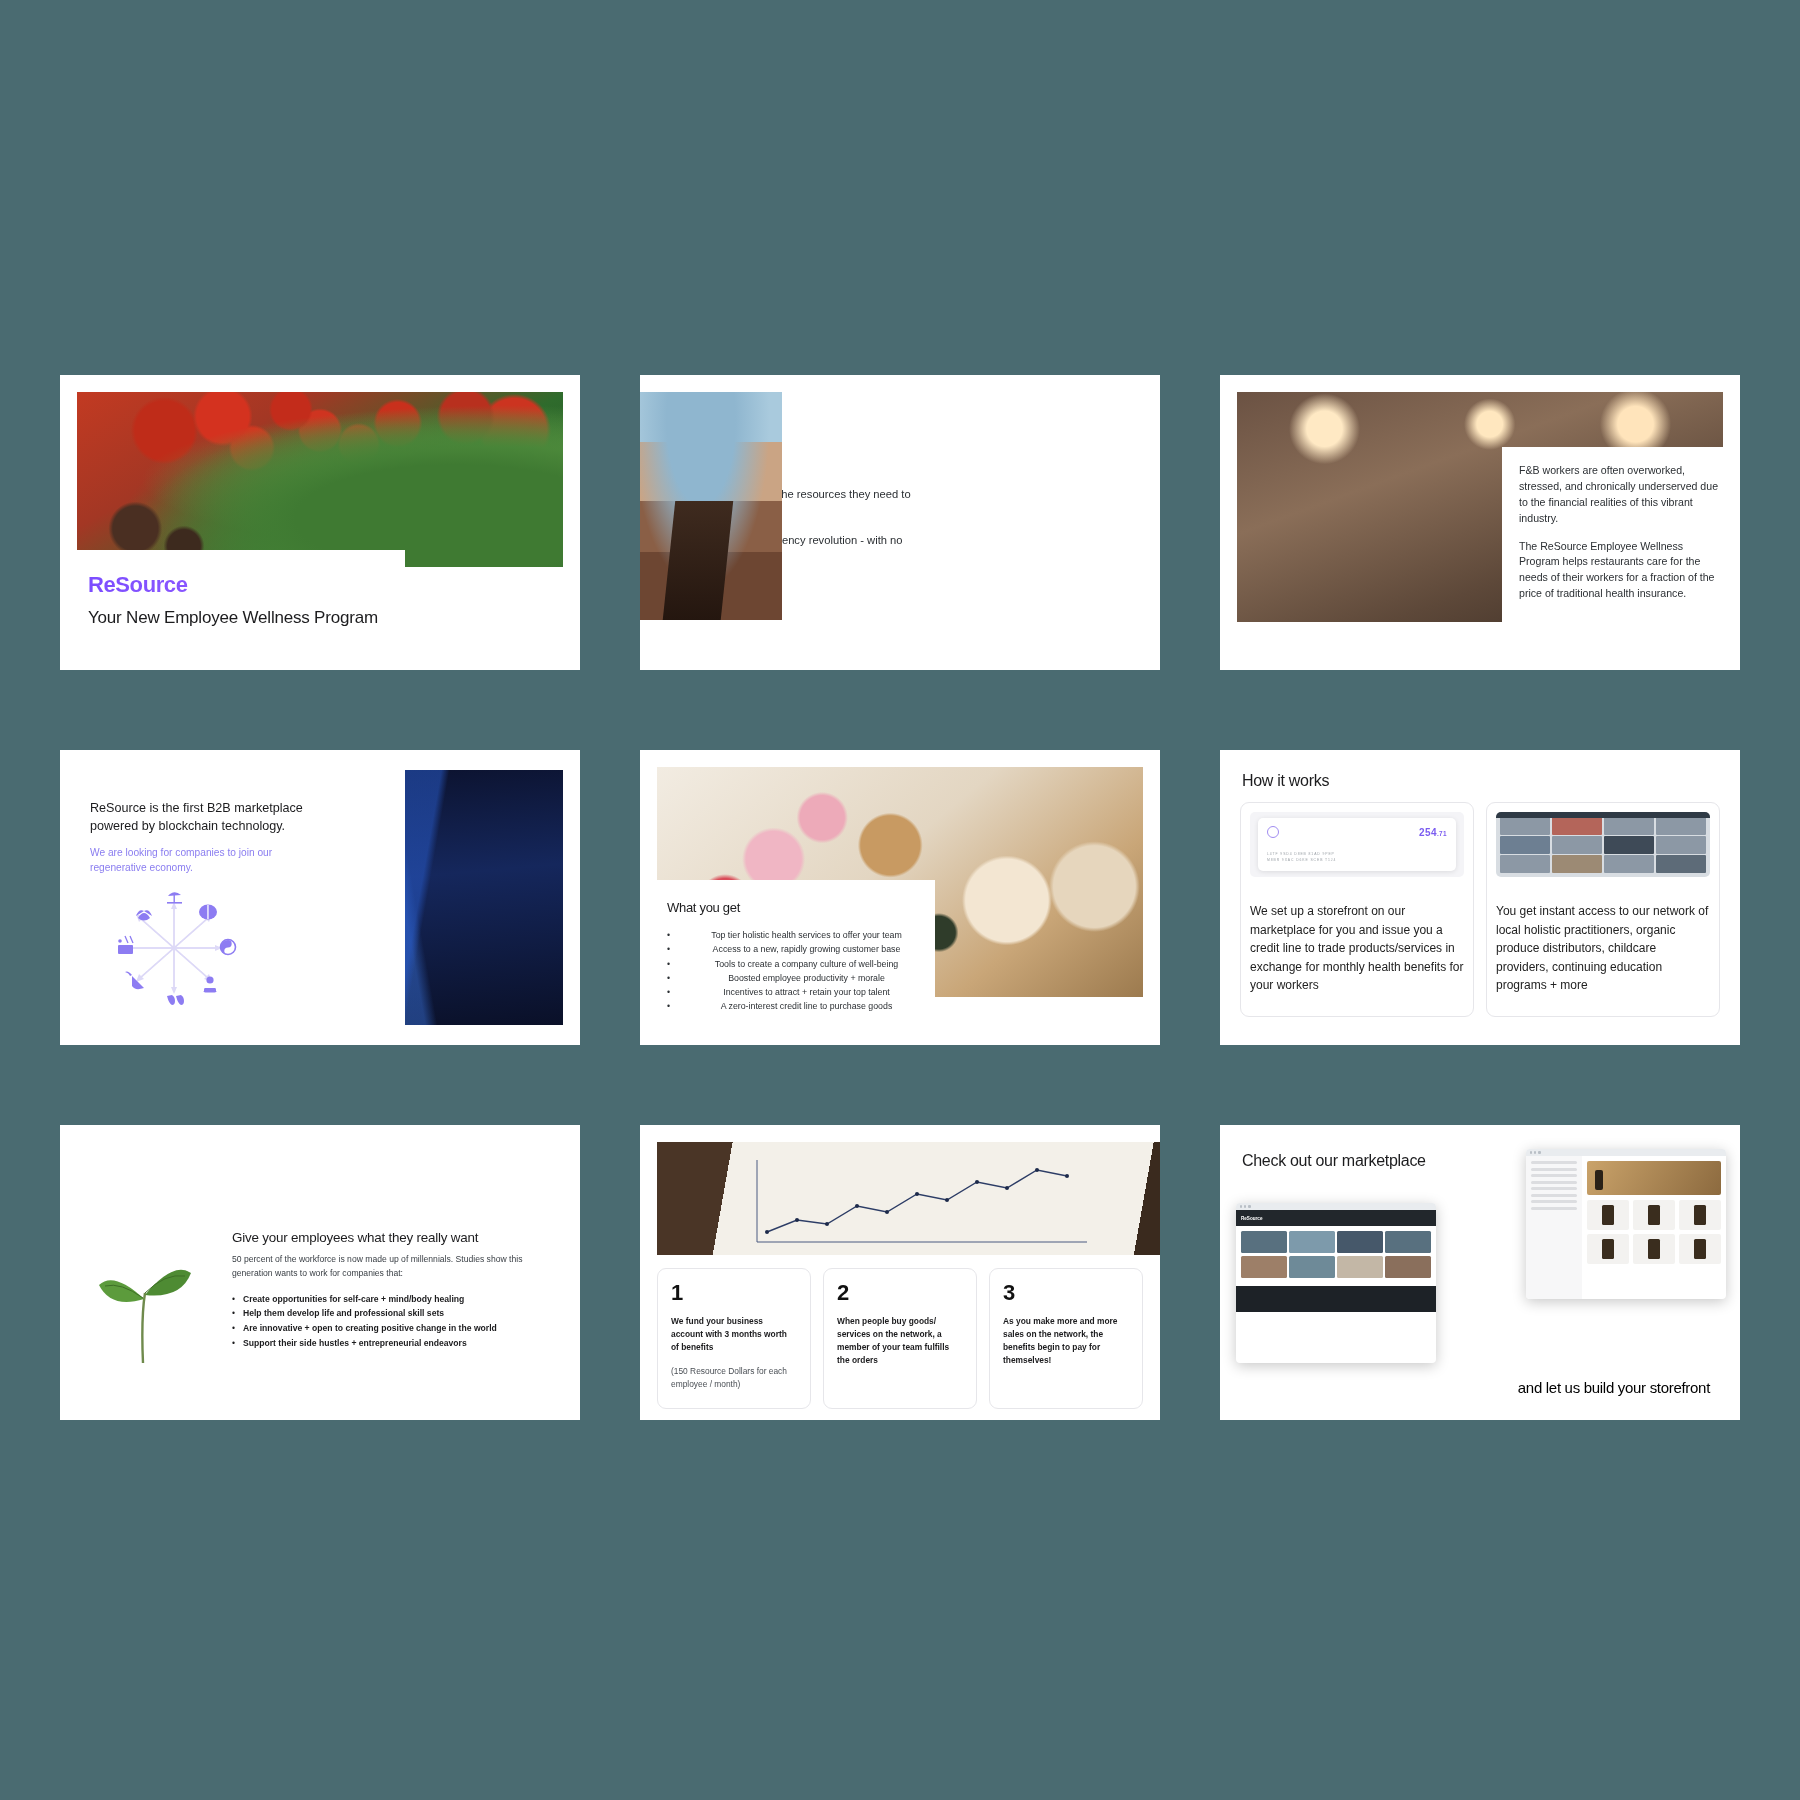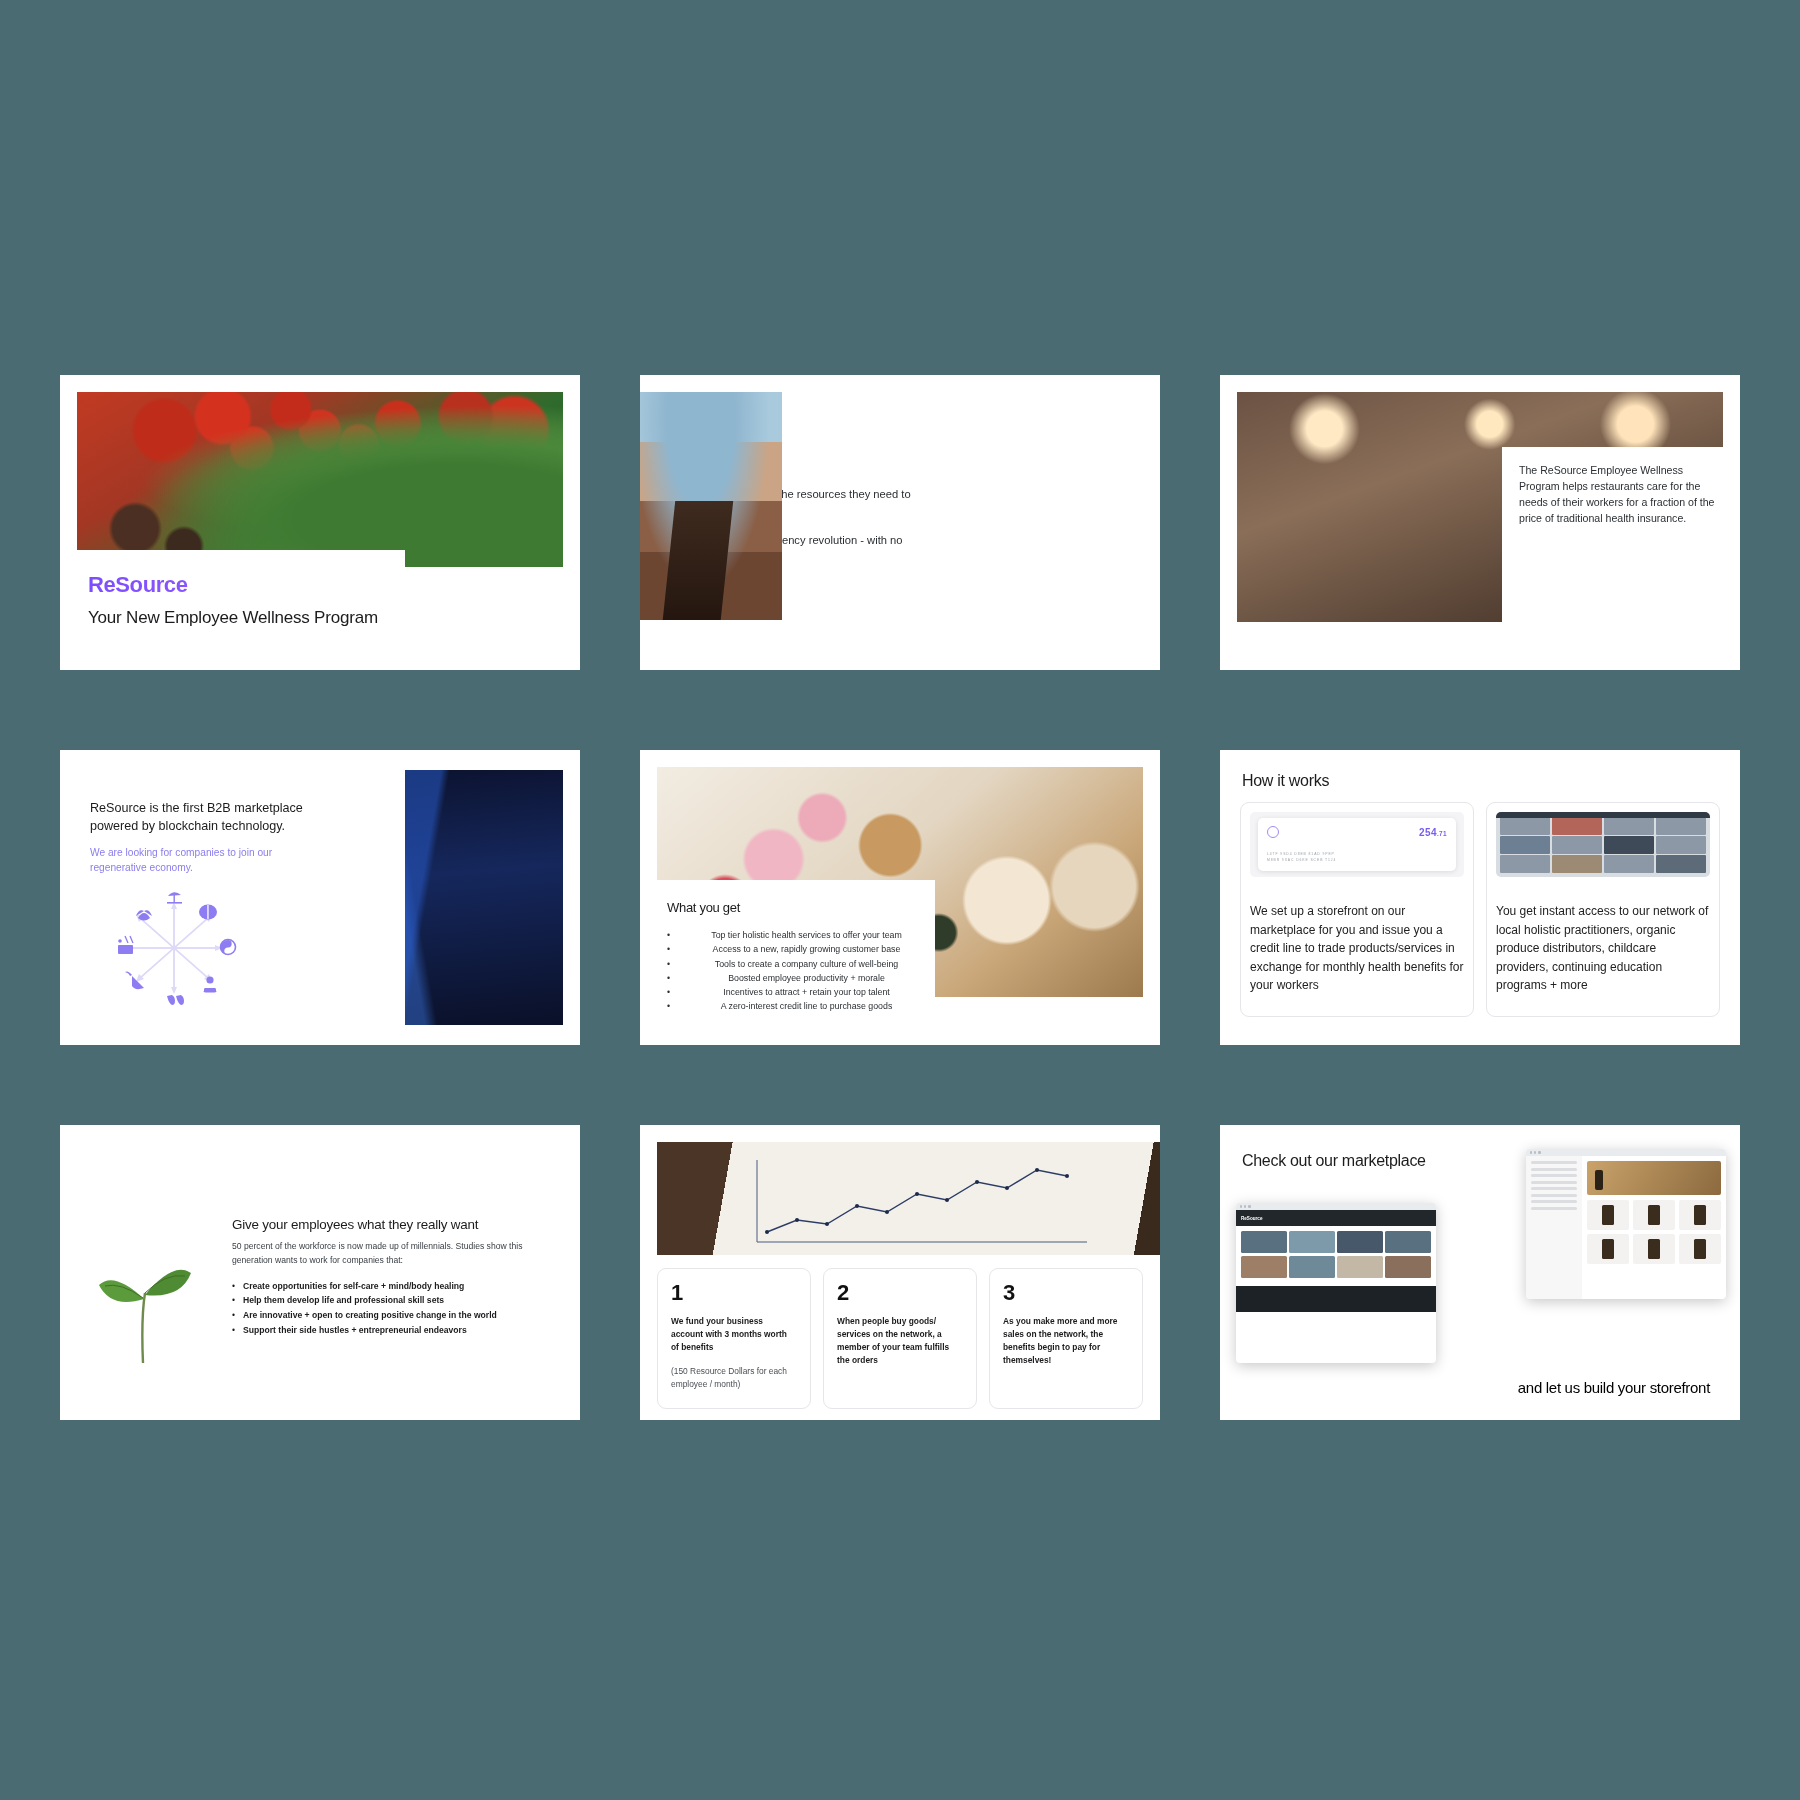--- a/index.html
+++ b/index.html
@@ -166,21 +166,21 @@
   .grid-thumb i { background:#8c98a5; border-radius:1px; }
   .grid-thumb i:nth-child(2){background:#b4655a}
   .grid-thumb i:nth-child(5){background:#6d7f92}
   .grid-thumb i:nth-child(7){background:#3e4a57}
   .grid-thumb i:nth-child(10){background:#9c8a74}
   .grid-thumb i:nth-child(12){background:#5d6b78}
   .grid-bar { position:absolute; left:0; right:0; top:0; height:6px; background:#2f3a45; }
 
   
   .s7-leaf { position:absolute; left: 28px; top: 88px; width: 110px; height: 150px; }
-  .s7-text { position:absolute; left: 172px; top: 92px; width: 320px; }
+  .s7-text { position:absolute; left: 172px; top: 105px; width: 320px; }
   .s7-h { font-size: 13.4px; color:#1c1c1e; letter-spacing:-.2px; }
   .s7-p { font-size: 8.6px; color:#3b4046; line-height:1.6; margin-top: 8px; }
   .s7-list { margin-top: 11px; list-style:none; }
   .s7-list li { font-size: 8.6px; color:#1c1c1e; font-weight:600; line-height:1.72; padding-left:11px; position:relative; }
   .s7-list li:before { content:"•"; position:absolute; left:0; font-weight:400; }
 
   
   .s8-img { left: 17px; top: 17px; right: 17px; height: 113px; }
   .s8-cards { position:absolute; left: 17px; right: 17px; top: 143px; display:flex; gap: 12px; }
   .s8-card { flex:1; border:1px solid #e6e6ea; border-radius:9px; padding: 13px 13px 16px; min-height:118px; }
@@ -238,20 +238,21 @@
       <p>Grow your business.</p>
       <p>Give your employees the resources they need to thrive.</p>
       <p>And join the cryptocurrency revolution - with no experience needed.</p>
     </div>
     <div class="photo ph-canyon s2-img"></div>
   </div>
 
   <div class="slide">
     <div class="photo ph-kitchen s3-img"></div>
     <div class="s3-card">
+      <p>F&amp;B workers are often overworked, stressed, and chronically underserved due to the financial realities of this vibrant industry.</p>
       <p>The ReSource Employee Wellness Program helps restaurants care for the needs of their workers for a fraction of the price of traditional health insurance.</p>
     </div>
   </div>
 
   <div class="slide">
     <div class="s4-text">
       <div class="s4-h">ReSource is the first B2B marketplace powered by blockchain technology.</div>
       <div class="s4-p">We are looking for companies to join our regenerative economy.</div>
     </div>
     <div class="s4-diagram">

